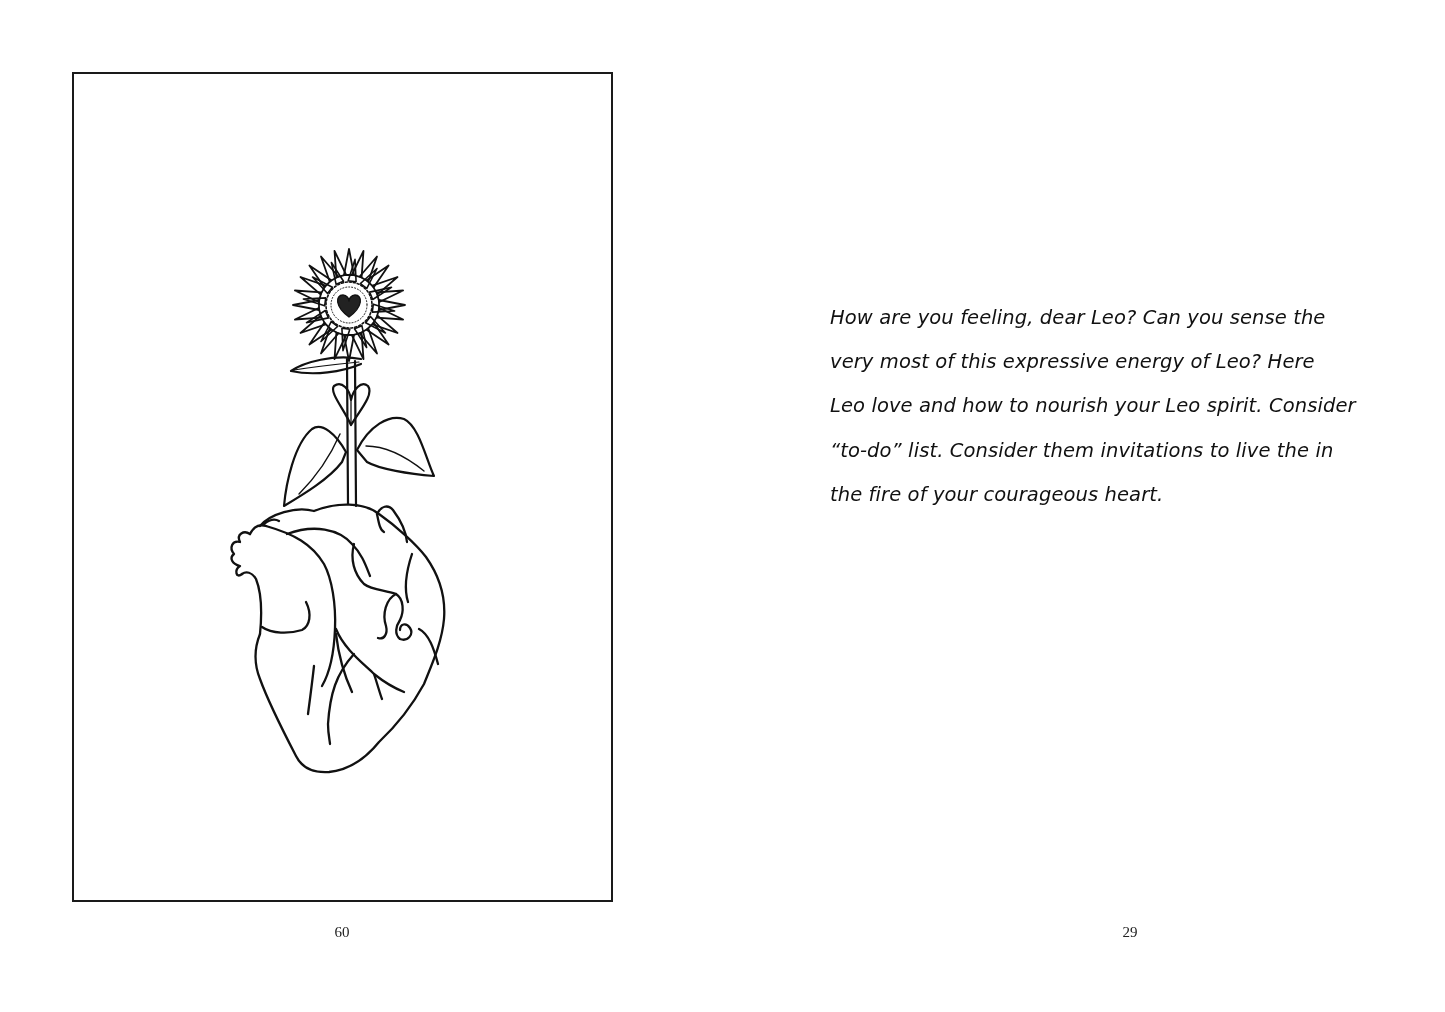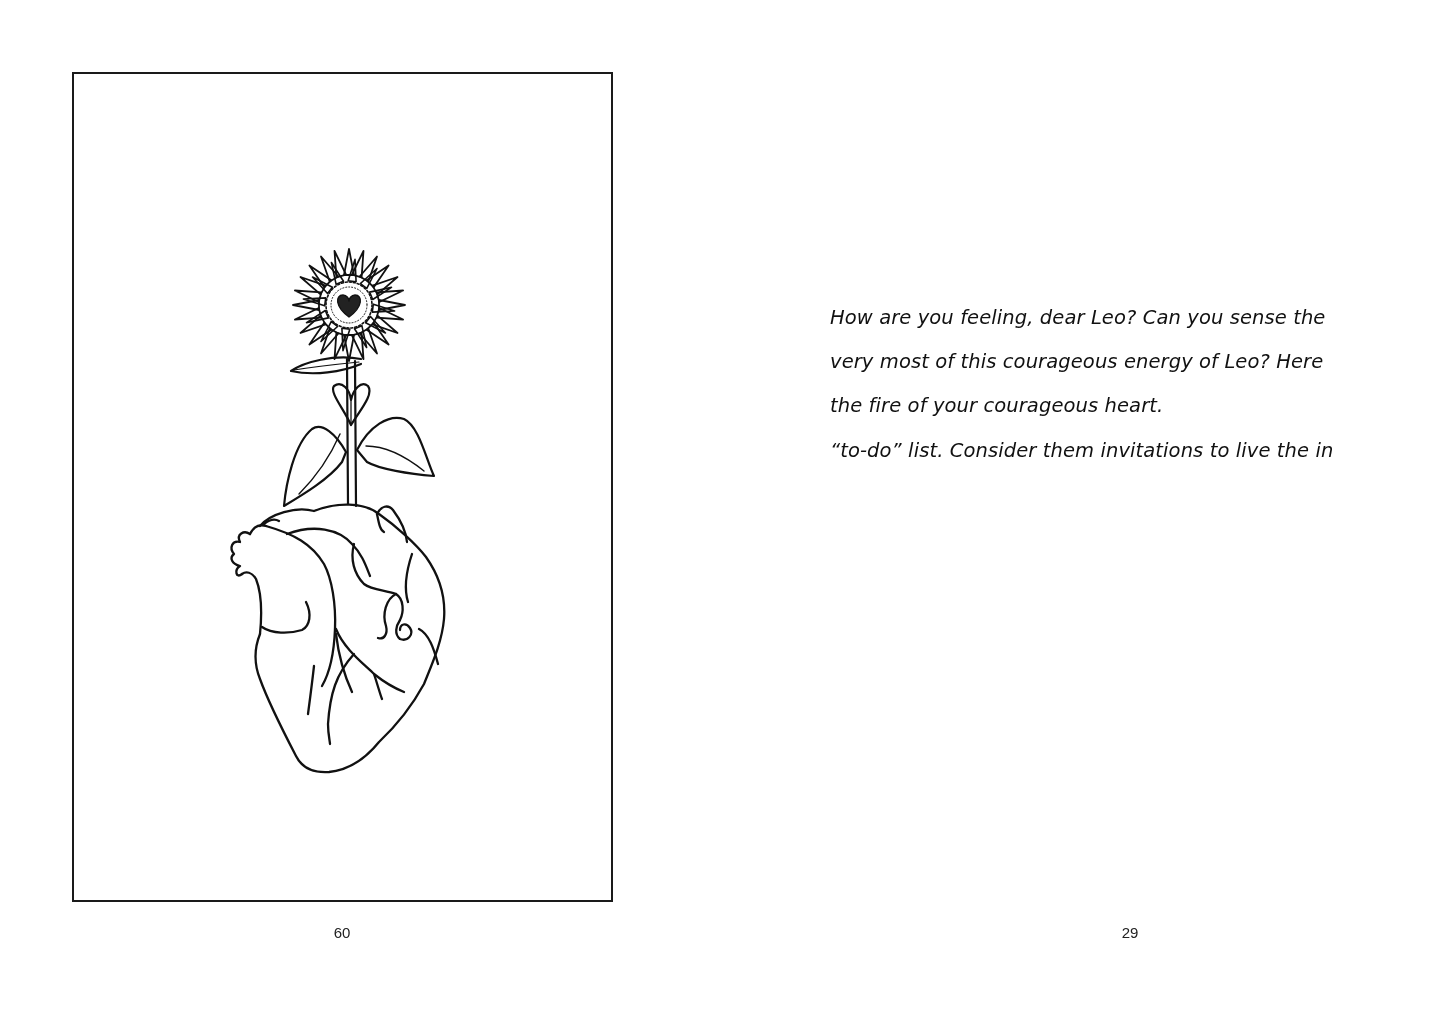--- a/index.html
+++ b/index.html
@@ -16,21 +16,21 @@
       width: 541px; height: 830px;
       border: 2px solid #1a1a1a;
       background: #fff;
     }
     .illustration {
       position: absolute; left: 0; top: 0; width: 541px; height: 830px;
     }
 
     .page-number {
       position: absolute; top: 924px;
-      font-family: Liberation Sans, sans-serif;
+      font-family: Liberation Serif, serif;
       font-size: 15px; color: #222;
       width: 60px; text-align: center;
     }
     .page-number.left { left: 312px; }
     .page-number.right { left: 378px; }
 
     .body-text {
       position: absolute; left: 108px; top: 296px;
       width: 560px;
     }
@@ -163,20 +163,21 @@
           <path d="M300,600 C304,612 306,620 308,625"></path>
         </g>
       </svg>
     </div>
     <div class="page-number left">60</div>
   </div>
 
   <div class="page-right">
     <div class="body-text">
       <span class="line">How are you feeling, dear Leo? Can you sense the</span>
-      <span class="line">very most of this courageous energy of Leo? Here</span>
+      <span class="line">very most of this expressive energy of Leo? Here</span>
+      <span class="line">Leo love and how to nourish your Leo spirit. Consider</span>
+      <span class="line">“to-do” list. Consider them invitations to live the in</span>
       <span class="line">the fire of your courageous heart.</span>
-      <span class="line">“to-do” list. Consider them invitations to live the in</span>
     </div>
     <div class="page-number right">29</div>
   </div>
 
 </div>
 
 </body></html>

